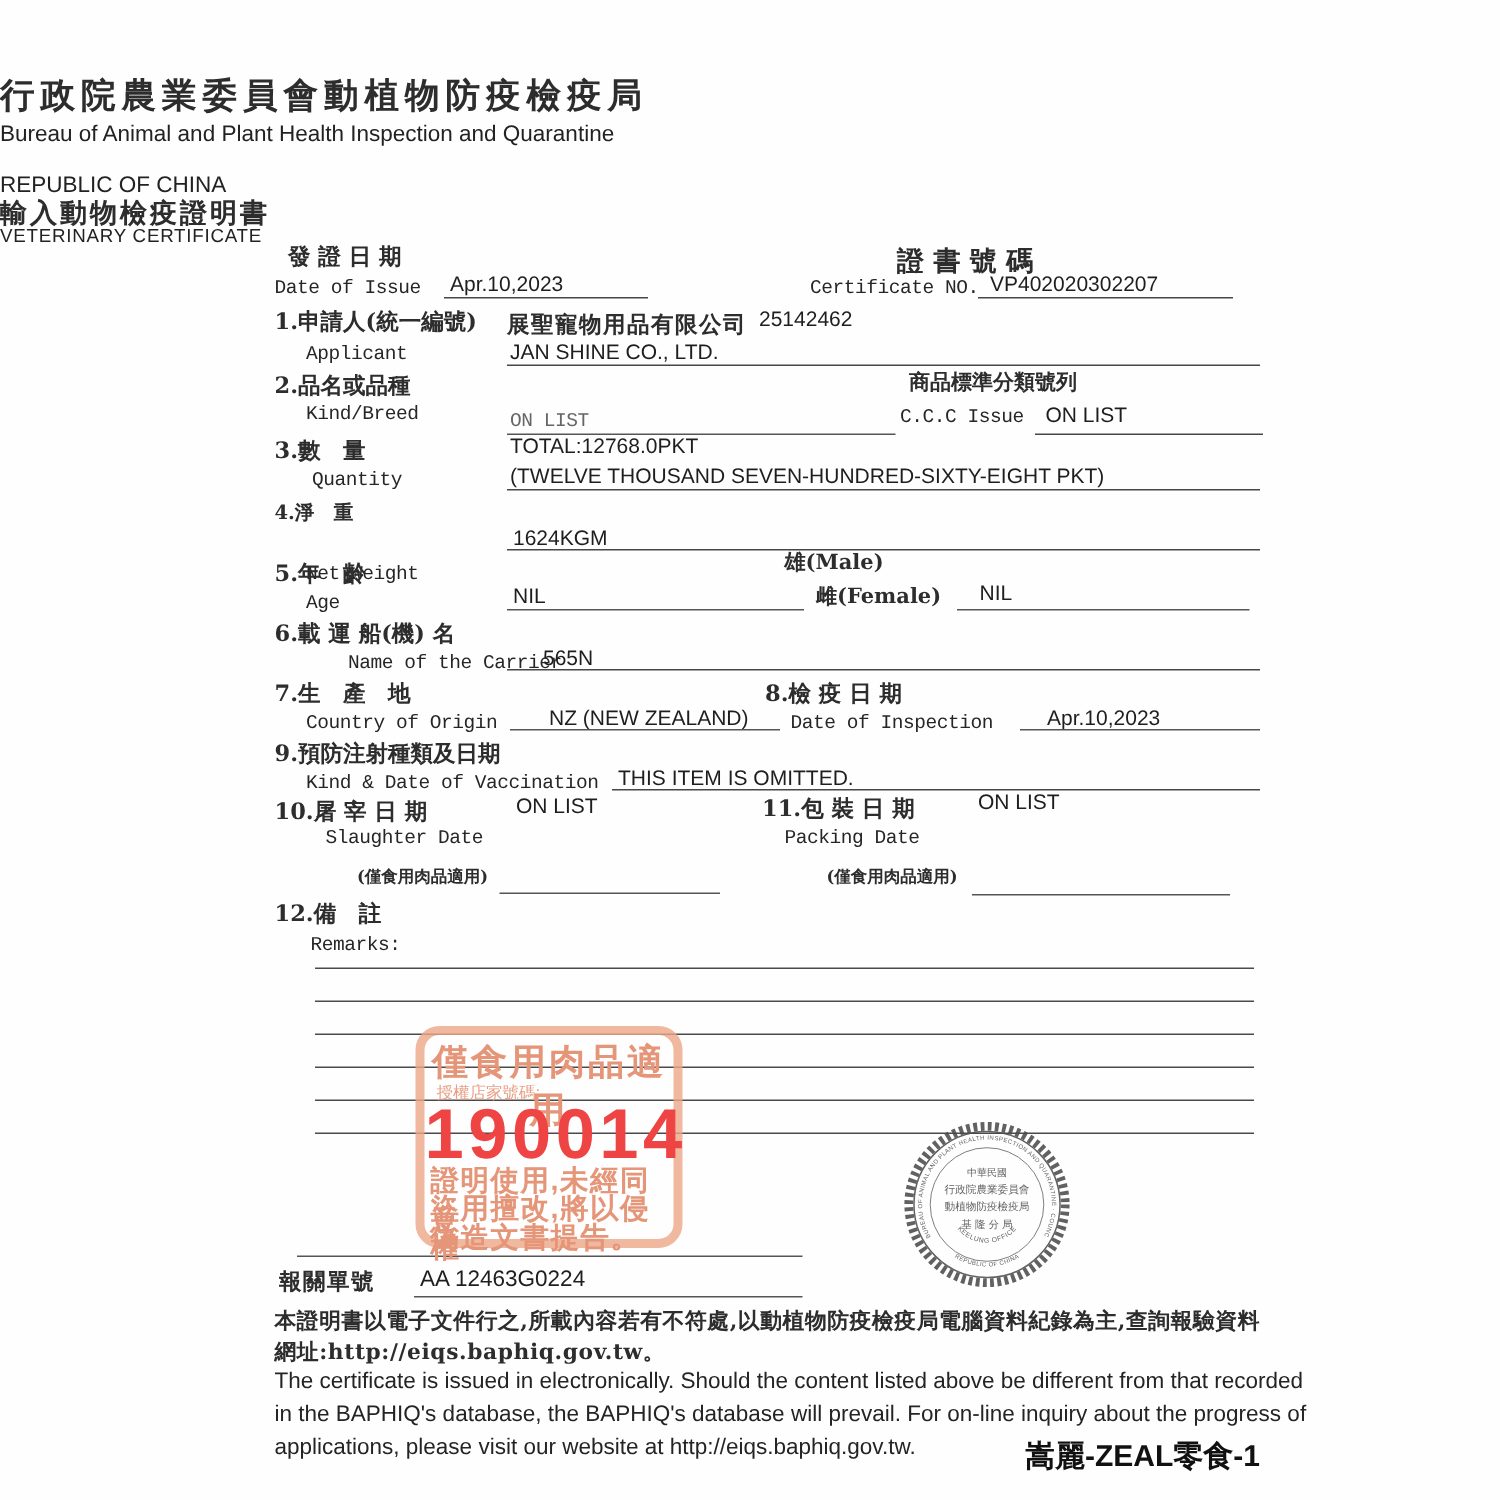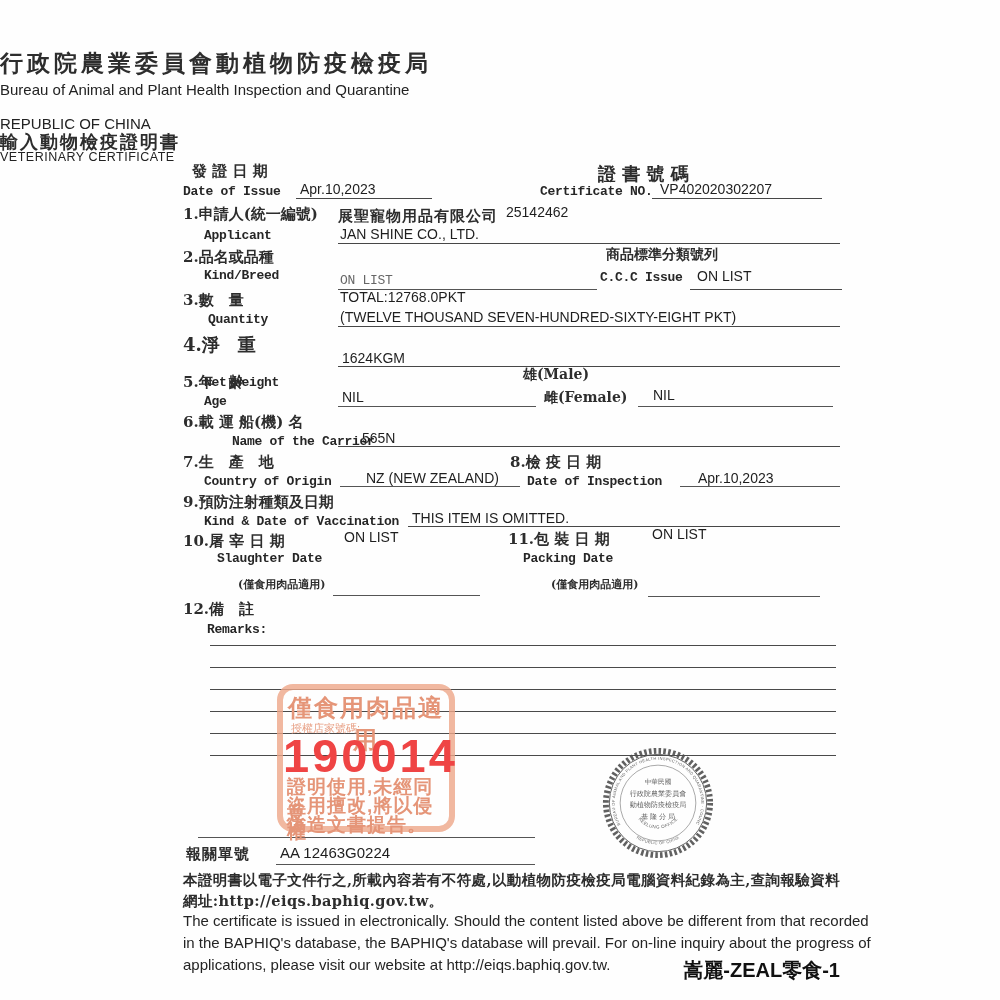--- a/index.html
+++ b/index.html
@@ -1,21 +1,21 @@
 <!DOCTYPE html>
 <html><head>
 <meta charset="utf-8">
 <style>
   html,body{margin:0;padding:0;background:#ffffff;}
   .page{position:relative;width:1000px;height:1000px;background:#fefefe;overflow:hidden;
         font-family:"Liberation Sans",sans-serif;color:#222;}
   .abs{position:absolute;white-space:nowrap;}
   .ctr{left:0;right:0;}
   .zh{font-family:"DejaVu Serif","DejaVu Sans",serif;font-weight:600;color:#2d2d2d;}
-  .mono{font-family:"Liberation Mono",monospace;font-weight:700;color:#262626;letter-spacing:-0.3px;font-size:13px;}
+  .mono{font-family:"Liberation Mono",monospace;font-weight:400;color:#262626;letter-spacing:-0.3px;font-size:13px;}
   .val{font-family:"Liberation Sans",sans-serif;font-size:14px;color:#1e1e1e;}
   .rule{position:absolute;height:0;border-top:1.5px solid #474747;}
   .rule.thin{border-top:1.2px solid #555;}
   .wm{position:absolute;left:277px;top:684px;width:166px;height:136px;
       border:6px solid rgba(238,166,136,.8);border-radius:16px;text-align:center;z-index:3;}
   .wm .t1{position:absolute;top:2px;left:0;right:0;font-size:24px;font-weight:bold;color:#e59578;letter-spacing:2px;}
   .wm .t2{position:absolute;top:31px;left:8px;font-size:11px;color:#e8a085;text-align:left;}
   .wm .num{position:absolute;top:38px;left:0;right:0;font-size:47px;font-weight:bold;color:#ef4444;letter-spacing:3px;}
   .wm .t3{position:absolute;left:4px;right:0;font-size:19px;font-weight:bold;color:#e59578;text-align:left;letter-spacing:1px;}
   .seal{position:absolute;left:599px;top:744px;width:118px;height:118px;z-index:3;opacity:.88;}
@@ -59,21 +59,21 @@
   <div class="abs mono" style="left:600px;top:270px;">C.C.C Issue</div>
   <div class="abs val" style="left:697px;top:268px;">ON LIST</div>
   <div class="rule" style="left:690px;top:289px;width:152px;"></div>
 
   <div class="abs zh" style="left:183px;top:291px;font-size:15px;">3.數　量</div>
   <div class="abs val" style="left:340px;top:289px;">TOTAL:12768.0PKT</div>
   <div class="abs mono" style="left:208px;top:312px;">Quantity</div>
   <div class="abs val" style="left:340px;top:309px;">(TWELVE THOUSAND SEVEN-HUNDRED-SIXTY-EIGHT PKT)</div>
   <div class="rule" style="left:338px;top:326px;width:502px;"></div>
 
-  <div class="abs zh" style="left:183px;top:333px;font-size:18px;">4.淨　重</div>
+  <div class="abs zh" style="left:183px;top:333px;font-size:13px;">4.淨　重</div>
   <div class="abs mono" style="left:204px;top:375px;">Net Weight</div>
   <div class="abs val" style="left:342px;top:350px;">1624KGM</div>
   <div class="rule" style="left:338px;top:366px;width:502px;"></div>
 
   <div class="abs zh" style="left:183px;top:373px;font-size:15px;">5.年　齡</div>
   <div class="abs zh" style="left:523px;top:366px;font-size:14px;">雄(Male)</div>
   <div class="abs mono" style="left:204px;top:394px;">Age</div>
   <div class="abs val" style="left:342px;top:389px;">NIL</div>
   <div class="rule thin" style="left:338px;top:406px;width:198px;"></div>
   <div class="abs zh" style="left:544px;top:389px;font-size:14px;">雌(Female)</div>

